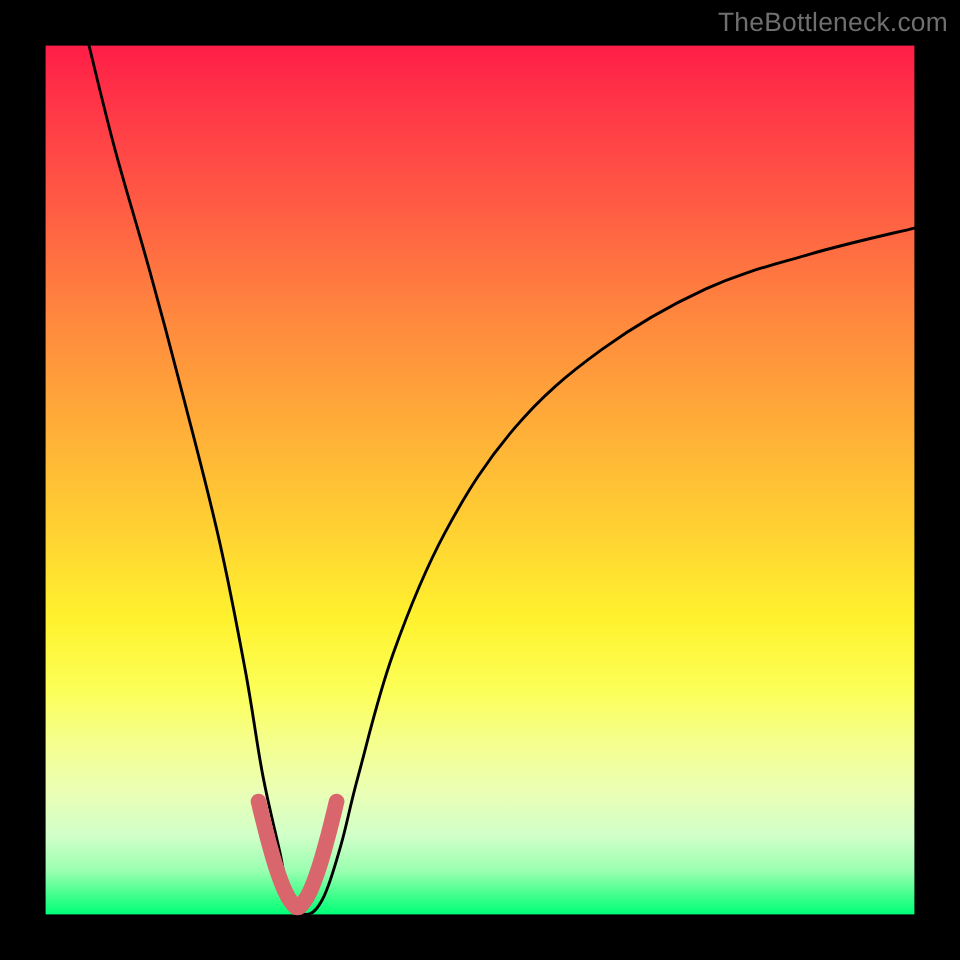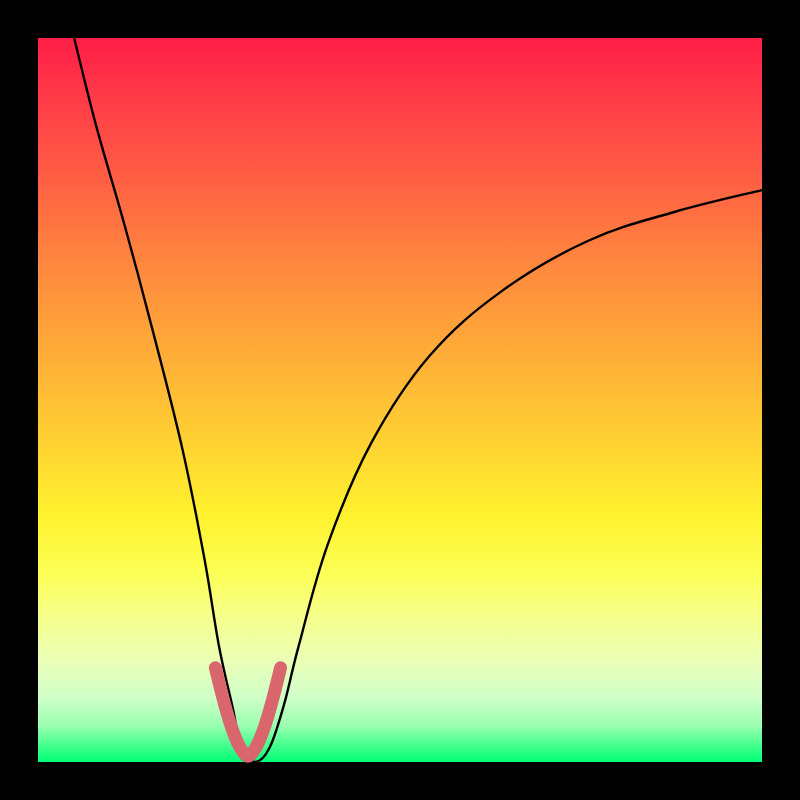--- a/index.html
+++ b/index.html
@@ -59,20 +59,21 @@
     width: 724px;
     height: 724px;
     overflow: visible;
   }
 </style>
 </head>
 <body>
 
 <div class="frame">
 
+  <div class="watermark">TheBottleneck.com</div>
 
   <div class="plot">
     <svg class="curve" viewBox="0 0 724 724" preserveAspectRatio="none">
       <path id="main-curve" fill="none" stroke="#000" stroke-width="2.4" stroke-linecap="round" stroke-linejoin="round" d="M 36.2 0 C 40.1096 15.638399999999999, 48.7976 52.99679999999999, 57.92 86.88 C 67.0424 120.7632, 76.45439999999999 150.4472, 86.88 188.24 C 97.3056 226.0328, 105.4144 256.4408, 115.84 296.84000000000003 C 126.2656 337.23920000000004, 135.6776 372.2808, 144.8 412.68 C 153.9224 453.0792, 160.00400000000002 486.0936, 166.52 521.28 C 173.036 556.4664, 175.78719999999998 580.7927999999999, 181 608.16 C 186.21280000000002 635.5272, 191.5704 655.0751999999999, 195.48000000000002 673.3199999999999 C 199.38960000000003 691.5648, 198.81040000000004 700.3976, 202.72000000000003 709.52 C 206.6296 718.6424, 211.9872 724, 217.2 724 C 222.41279999999998 724, 226.4672 719.9456, 231.68 709.52 C 236.89280000000002 699.0944, 240.94720000000004 684.3248000000001, 246.16000000000003 666.08 C 251.3728 647.8352, 252.8208 636.8303999999999, 260.64 608.16 C 268.4592 579.4896, 276.56800000000004 543.2896000000001, 289.6 506.8 C 302.632 470.3104, 314.7952 439.3232, 333.04 405.44 C 351.2848 371.5568, 367.5024 345.92719999999997, 390.96000000000004 318.55999999999995 C 414.41760000000005 291.1927999999999, 434.68960000000004 274.2512, 463.36 253.39999999999998 C 492.0304 232.5488, 518.9632 217.0552, 550.24 202.72000000000003 C 581.5168 188.38480000000004, 605.8432 182.8824, 637.12 173.76 C 668.3968 164.6376, 708.3616 155.94959999999998, 724 152.03999999999996"></path>
       <path id="highlight-curve" fill="none" stroke="#d9666d" stroke-width="13" stroke-linecap="round" stroke-linejoin="round" d="M 177.38 629.88 C 178.6832 635.0928, 182.0136 649.066, 184.62 658.84 C 187.2264 668.614, 189.2536 676.10016, 191.86 684.18 C 194.46640000000002 692.2598399999999, 196.75424 698.38488, 199.10000000000002 703.728 C 201.44576000000004 709.07112, 202.93720000000002 711.2576, 204.89200000000002 713.864 C 206.84680000000003 716.4704, 208.13551999999999 718.208, 209.95999999999998 718.208 C 211.78447999999997 718.208, 213.07319999999999 716.4704, 215.028 713.864 C 216.9828 711.2576, 218.47423999999998 709.07112, 220.82 703.728 C 223.16576 698.38488, 225.4536 692.2598399999999, 228.06 684.18 C 230.6664 676.10016, 232.6936 668.614, 235.3 658.84 C 237.90640000000002 649.066, 241.23680000000002 635.0928, 242.54000000000002 629.88"></path>
     </svg>
   </div>
 
 </div>
 

